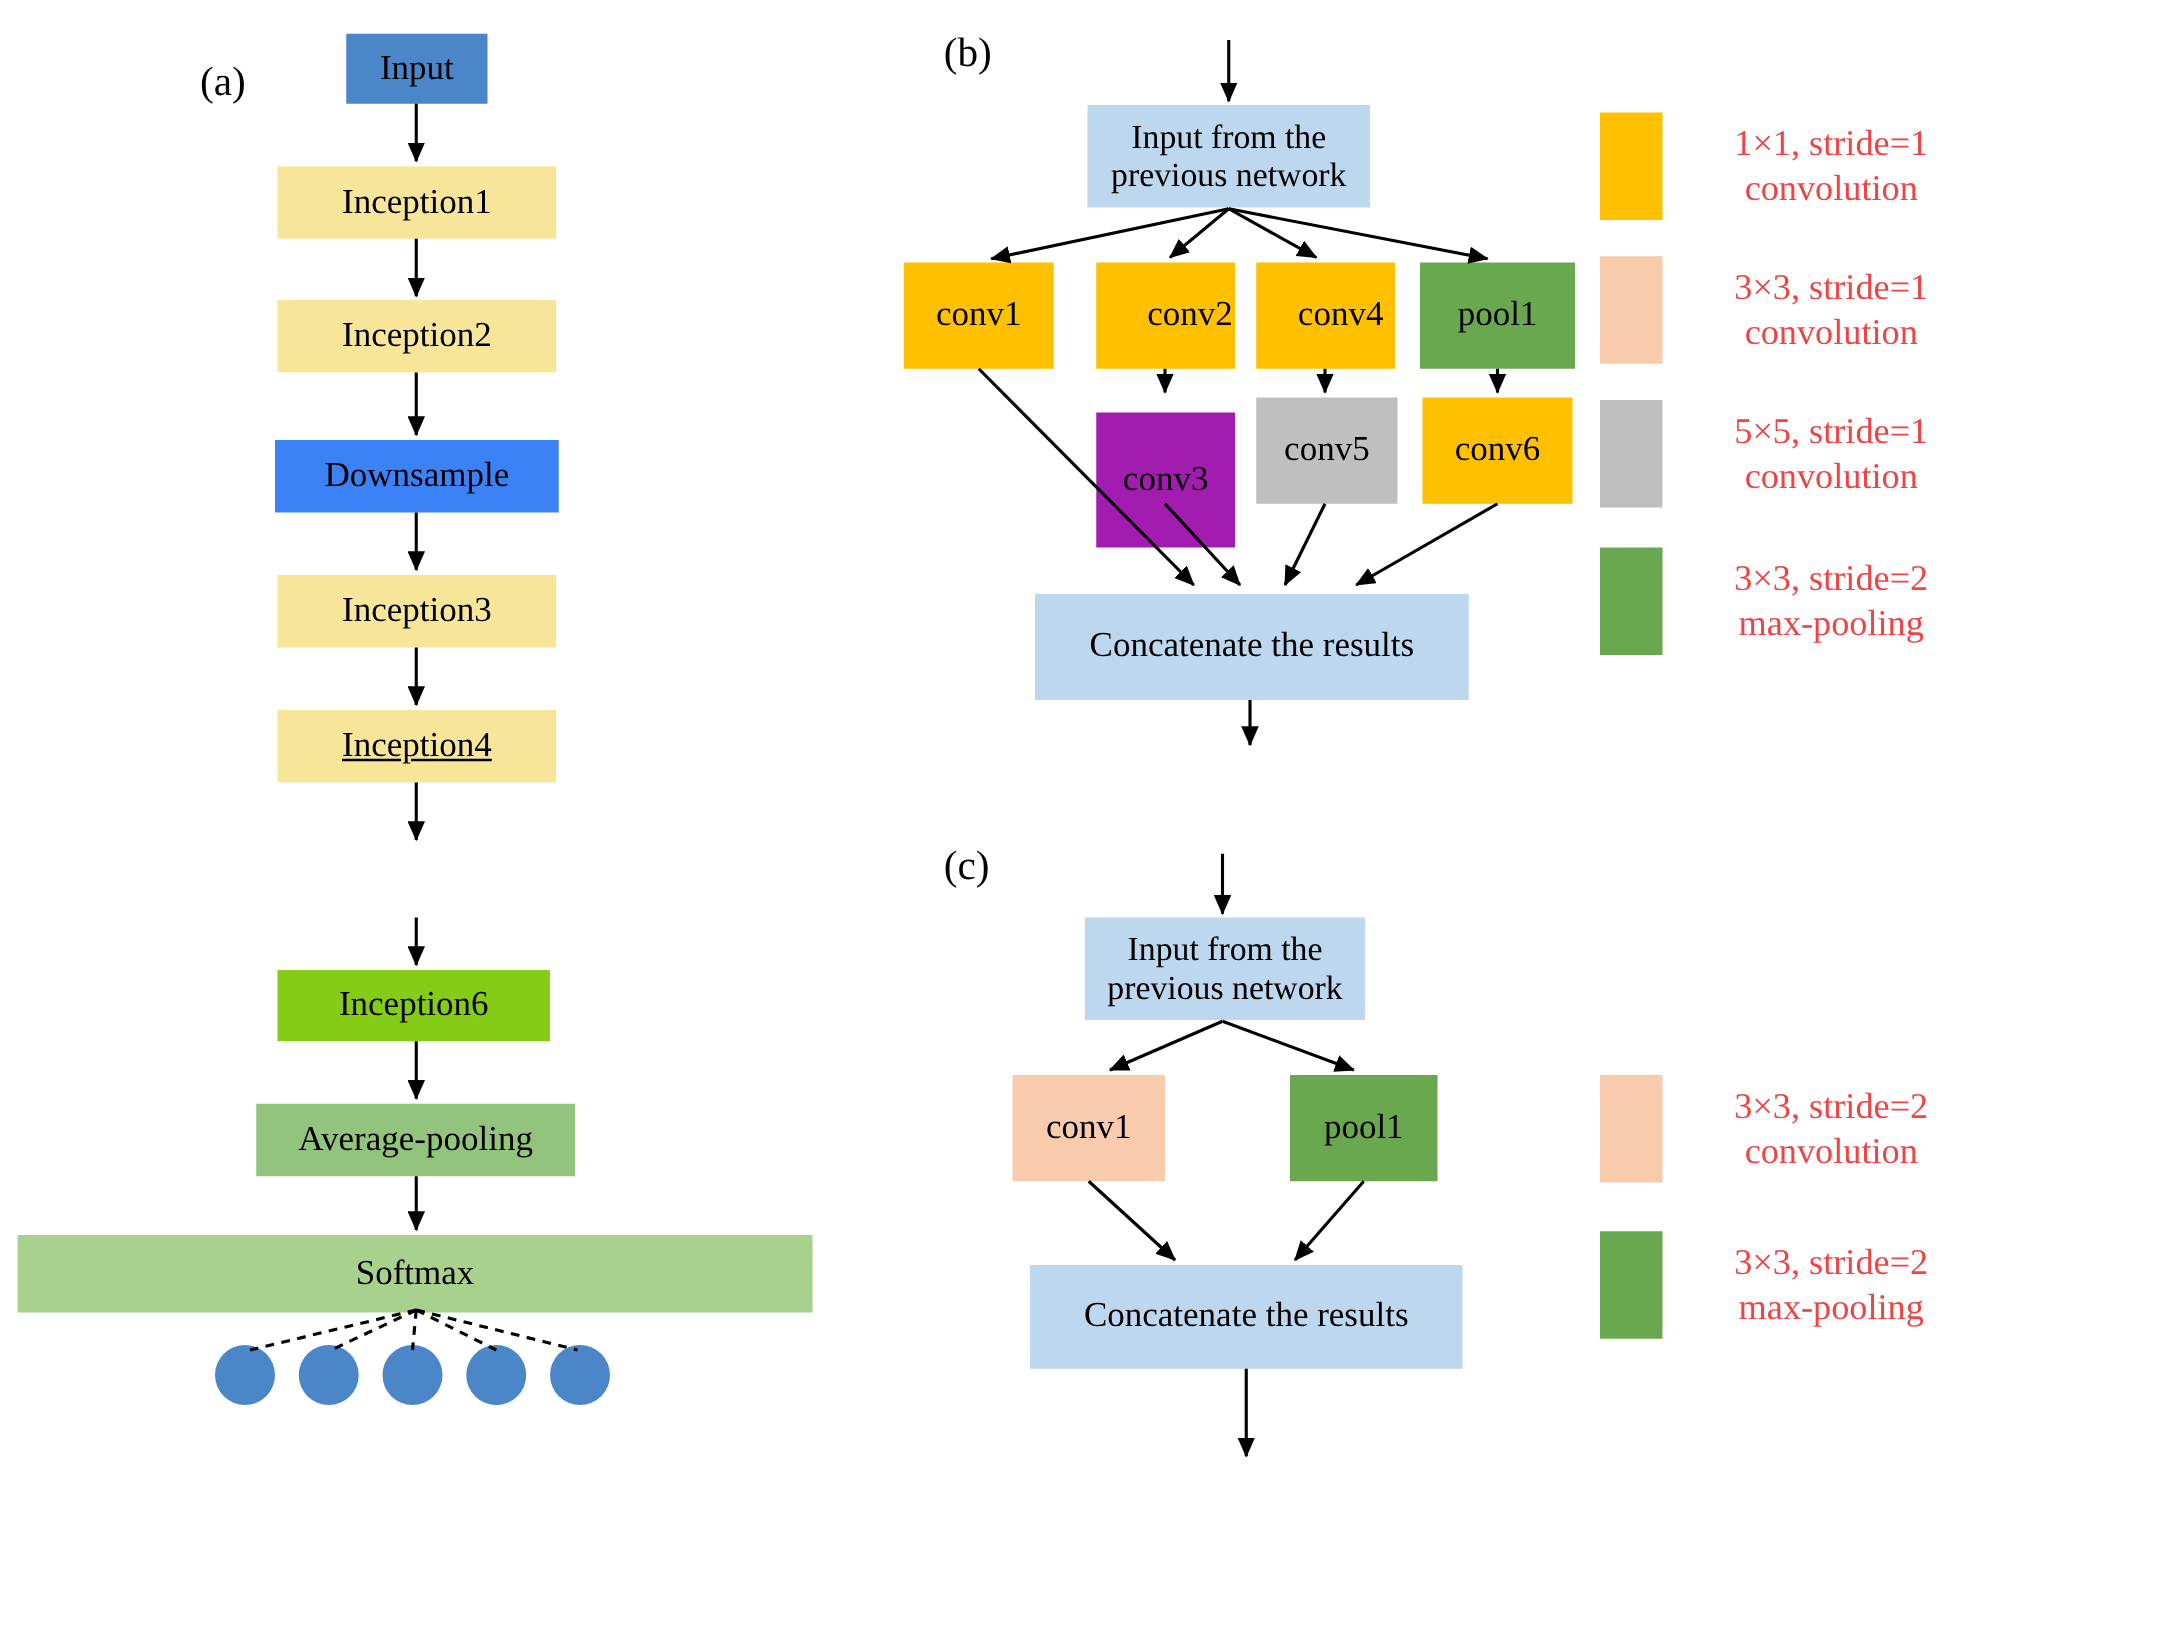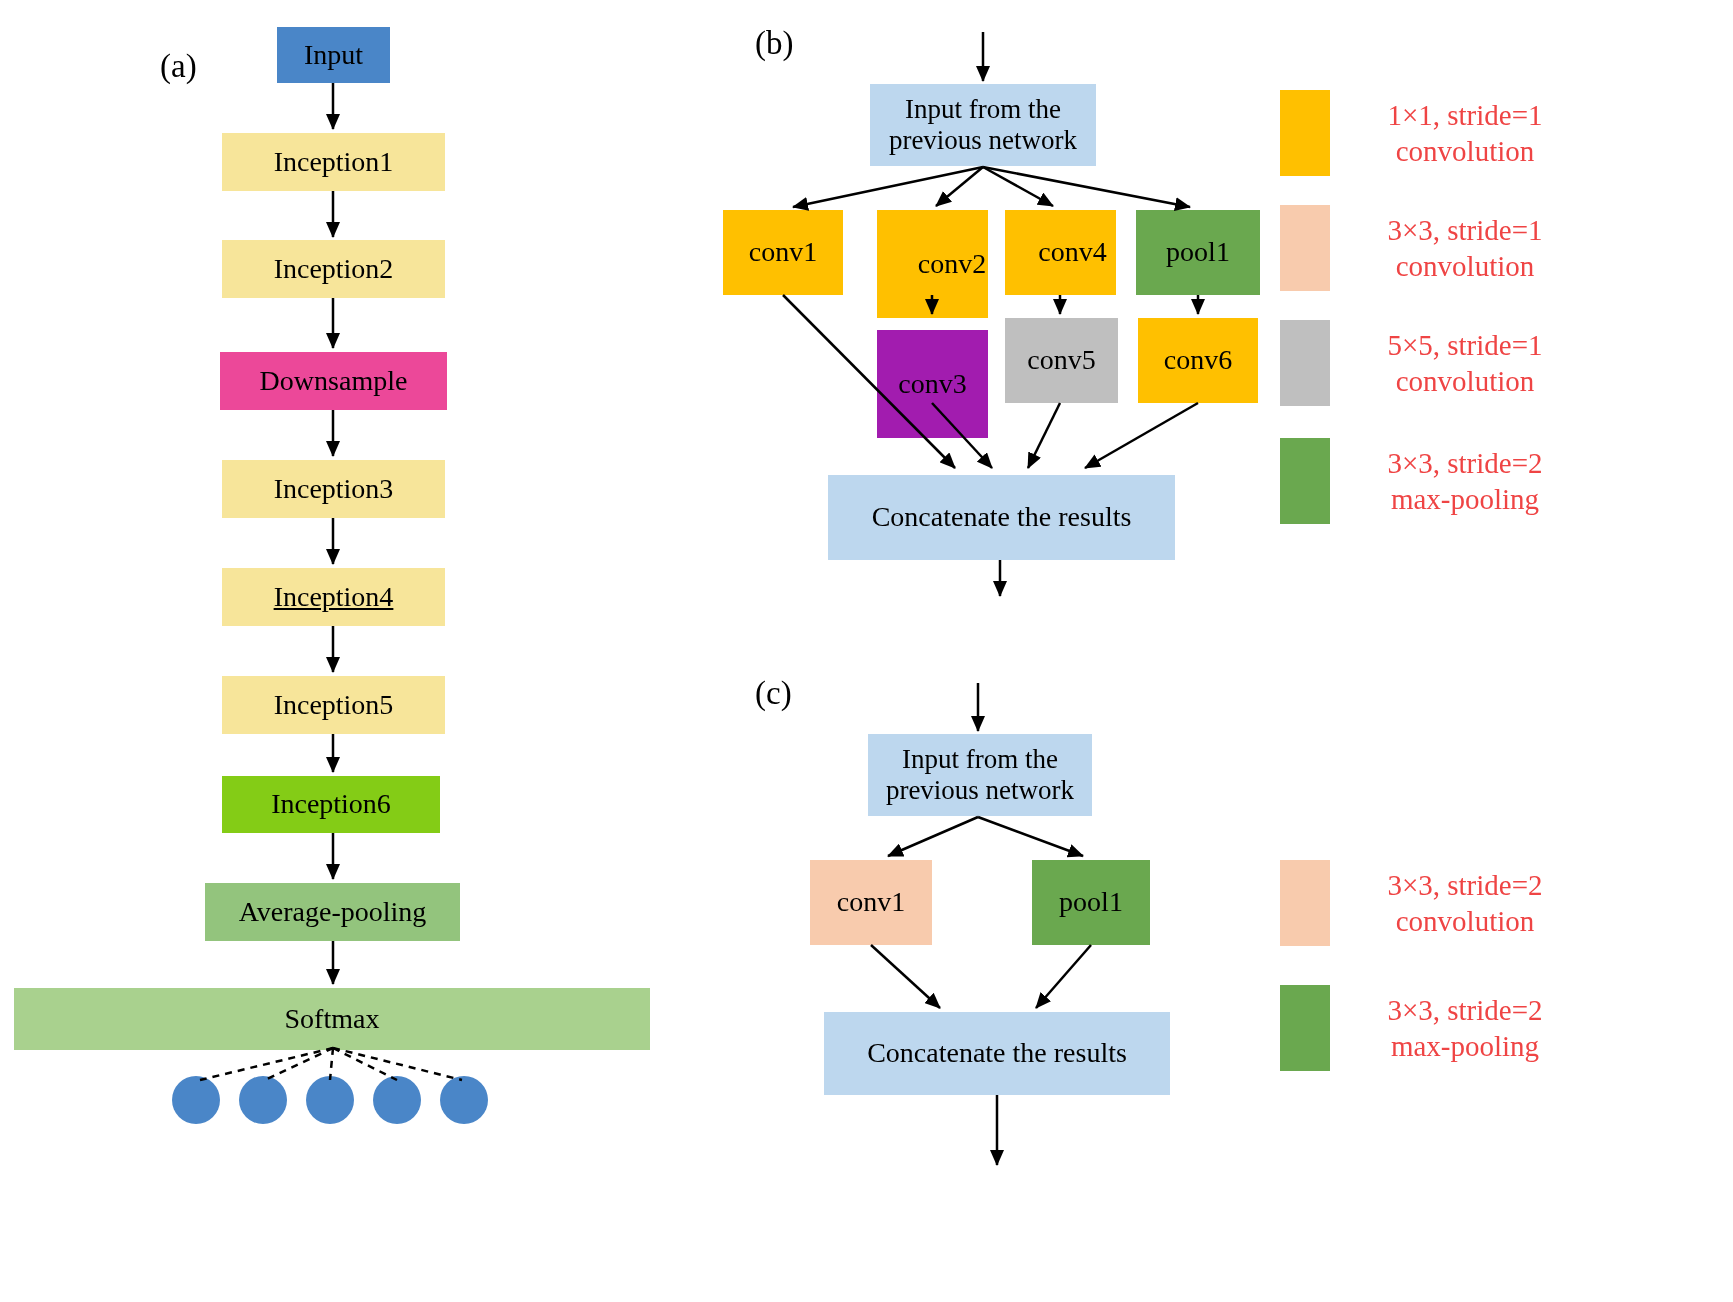--- a/index.html
+++ b/index.html
@@ -78,40 +78,39 @@
       <line x1="1091" y1="945" x2="1036" y2="1008" marker-end="url(#ah)"></line>
       <line x1="997" y1="1095" x2="997" y2="1165" marker-end="url(#ah)"></line>
     </g>
   </svg>
 
   <div class="p-label" style="left:160px;top:48px;">(a)</div>
 
   <div class="node" style="left: 277px; top: 27px; width: 113px; height: 56px; background: rgb(74, 134, 200);">Input</div>
   <div class="node" style="left: 222px; top: 133px; width: 223px; height: 58px; background: rgb(247, 229, 154);">Inception1</div>
   <div class="node" style="left: 222px; top: 240px; width: 223px; height: 58px; background: rgb(247, 229, 154);">Inception2</div>
-  <div class="node" style="left: 220px; top: 352px; width: 227px; height: 58px; background: #ec4899;">Downsample</div>
+  <div class="node" style="left: 220px; top: 352px; width: 227px; height: 58px; background: #3b82f6;">Downsample</div>
   <div class="node" style="left: 222px; top: 460px; width: 223px; height: 58px; background: rgb(247, 229, 154);">Inception3</div>
   <div class="node" style="left: 222px; top: 568px; width: 223px; height: 58px; background: rgb(247, 229, 154); text-decoration: underline;">Inception4</div>
-  <div class="node" style="left: 222px; top: 676px; width: 223px; height: 58px; background: rgb(247, 229, 154);">Inception5</div>
   <div class="node" style="left: 222px; top: 776px; width: 218px; height: 57px; background: #84cc16;">Inception6</div>
   <div class="node" style="left: 14px; top: 988px; width: 636px; height: 62px; background: rgb(169, 209, 142);">Softmax</div>
   <div class="node" style="left: 205px; top: 883px; width: 255px; height: 58px; background: rgb(147, 196, 125);">Average-pooling</div>
 
   <div class="circle" style="left: 172px; top: 1076px; background: rgb(74, 134, 200);"></div>
   <div class="circle" style="left: 239px; top: 1076px; background: rgb(74, 134, 200);"></div>
   <div class="circle" style="left: 306px; top: 1076px; background: rgb(74, 134, 200);"></div>
   <div class="circle" style="left: 373px; top: 1076px; background: rgb(74, 134, 200);"></div>
   <div class="circle" style="left: 440px; top: 1076px; background: rgb(74, 134, 200);"></div>
 
   <div class="p-label" style="left:755px;top:25px;">(b)</div>
 
   <div class="node" style="left: 870px; top: 84px; width: 226px; height: 82px; font-size: 27px; padding: 0px 8px; background: rgb(189, 215, 238);">Input from the previous network</div>
 
   <div class="node" style="left: 723px; top: 210px; width: 120px; height: 85px; background: rgb(255, 192, 0);">conv1</div>
-  <div class="node" style="left: 877px; top: 210px; width: 111px; height: 108px; background: rgb(255, 192, 0); padding-left: 39px;">conv2</div>
+  <div class="node" style="left: 877px; top: 210px; width: 111px; height: 85px; background: rgb(255, 192, 0); padding-left: 39px;">conv2</div>
   <div class="node" style="left: 1005px; top: 210px; width: 111px; height: 85px; background: rgb(255, 192, 0); padding-left: 24px;">conv4</div>
   <div class="node" style="left: 1136px; top: 210px; width: 124px; height: 85px; background: rgb(106, 168, 79);">pool1</div>
 
   <div class="node" style="left: 877px; top: 330px; width: 111px; height: 108px; background: #a21caf;">conv3</div>
   <div class="node" style="left: 1005px; top: 318px; width: 113px; height: 85px; background: rgb(191, 191, 191);">conv5</div>
   <div class="node" style="left: 1138px; top: 318px; width: 120px; height: 85px; background: rgb(255, 192, 0);">conv6</div>
 
   <div class="node" style="left: 828px; top: 475px; width: 347px; height: 85px; background: rgb(189, 215, 238);">Concatenate the results</div>
 
   <div class="swatch" style="left: 1280px; top: 90px; background: rgb(255, 192, 0);"></div>

